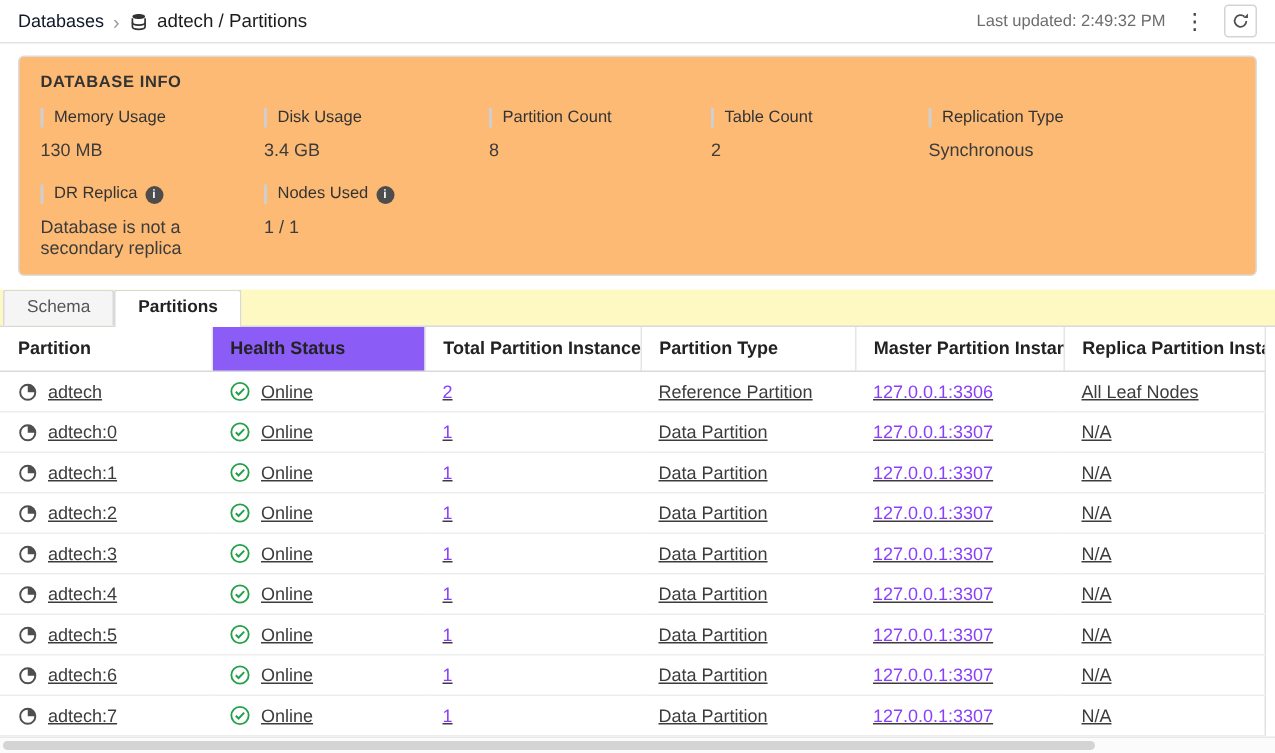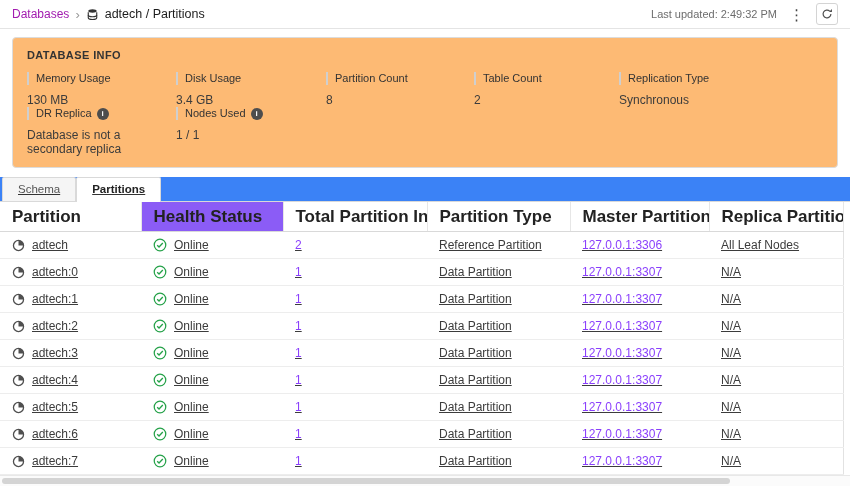--- a/index.html
+++ b/index.html
@@ -9,21 +9,21 @@
     background:#fff; color:#333;
     font-family:"Liberation Sans", sans-serif; font-size:12px;
   }
 
   
   .topbar {
     height:29px; display:flex; align-items:center; justify-content:space-between;
     padding:0 12px; border-bottom:1px solid #e4e4e4; background:#fff;
   }
   .breadcrumb { display:flex; align-items:center; gap:6px; }
-  .bc-root { color:#a21caf; text-decoration:none; cursor:pointer; }
+  .bc-root { color:#0f172a; text-decoration:none; cursor:pointer; }
   .bc-chev { color:#9a9a9a; font-size:13px; line-height:1; }
   .bc-dbicon { display:inline-flex; align-items:center; }
   .bc-current { font-weight:400; color:#1c1c1c; font-size:12.5px; }
   .topbar-right { display:flex; align-items:center; gap:9px; }
   .last-updated { color:#6d6d6d; font-size:11px; }
   .kebab-btn {
     background:none; border:none; padding:0 3px; cursor:pointer;
     font-size:15px; color:#444; line-height:1;
   }
   .refresh-btn {
@@ -33,59 +33,59 @@
 
   
   .card {
     margin:8px 12px 9px 12px; border:1px solid #dcdcdc; border-radius:4px;
     background:#fdba74; padding:11px 14px;
   }
   .card-title {
     font-size:11px; font-weight:700; letter-spacing:.4px; color:#333; margin-bottom:11px;
   }
   .metrics {
-    display:grid; grid-template-columns:149px 150px 148px 145px 1fr; 
+    display:grid; grid-template-columns:149px 150px 148px 145px 1fr; row-gap:16px;
   }
   .metric-label {
     display:flex; align-items:center; gap:5px;
     font-size:11px; color:#333; line-height:13px;
     border-left:2px solid #cfcfcf; padding-left:7px;
   }
   .metric-value {
     margin-top:8px; font-size:12px; color:#3c3c3c; line-height:14px; max-width:132px;
   }
   .info-icon {
     display:inline-flex; width:12px; height:12px; border-radius:50%;
     background:#4d4d4d; color:#fff; font-size:8px; font-weight:700;
     align-items:center; justify-content:center; cursor:pointer; flex:0 0 auto;
   }
 
   
   .tabbar {
     display:flex; align-items:flex-end; height:25px;
-    border-bottom:1px solid #d9d9d9; padding-left:2px; background:#3b82f6;text-decoration:underline;
+    border-bottom:1px solid #d9d9d9; padding-left:2px; background:#fef9c3;
   }
   .tab {
     border:1px solid #d9d9d9; border-bottom:none; border-radius:2px 2px 0 0;
     background:#f5f5f5; color:#555; font-size:11.5px;
     padding:5px 15px; cursor:pointer; line-height:13px;
   }
   .tab.active {
     background:#fff; color:#222; font-weight:700;
     margin-bottom:-1px; padding-bottom:6px;
   }
 
   
   .table-wrap { width:850px; overflow:hidden; }
   table {
     border-collapse:collapse; table-layout:fixed; width:843px;
     border-right:1px solid #e2e2e2; background:#fff;
   }
   thead th {
-    font-size:17px; font-weight:700; text-align:left; color:#222;
+    font-size:12px; font-weight:700; text-align:left; color:#222;
     padding:8px 12px; line-height:13px; background:#fff;
     border-bottom:1px solid #d9d9d9; border-right:1px solid #e6e6e6;
     white-space:nowrap; overflow:hidden; cursor:pointer;
   }
   thead th.health-col { background:#8b5cf6; }
   tbody td {
     font-size:12px; color:#3c3c3c; padding:6px 12px; line-height:14px;
     border-bottom:1px solid #ededed; white-space:nowrap; overflow:hidden;text-decoration:underline;
   }
   .cell-flex { display:flex; align-items:center; gap:7px; }

